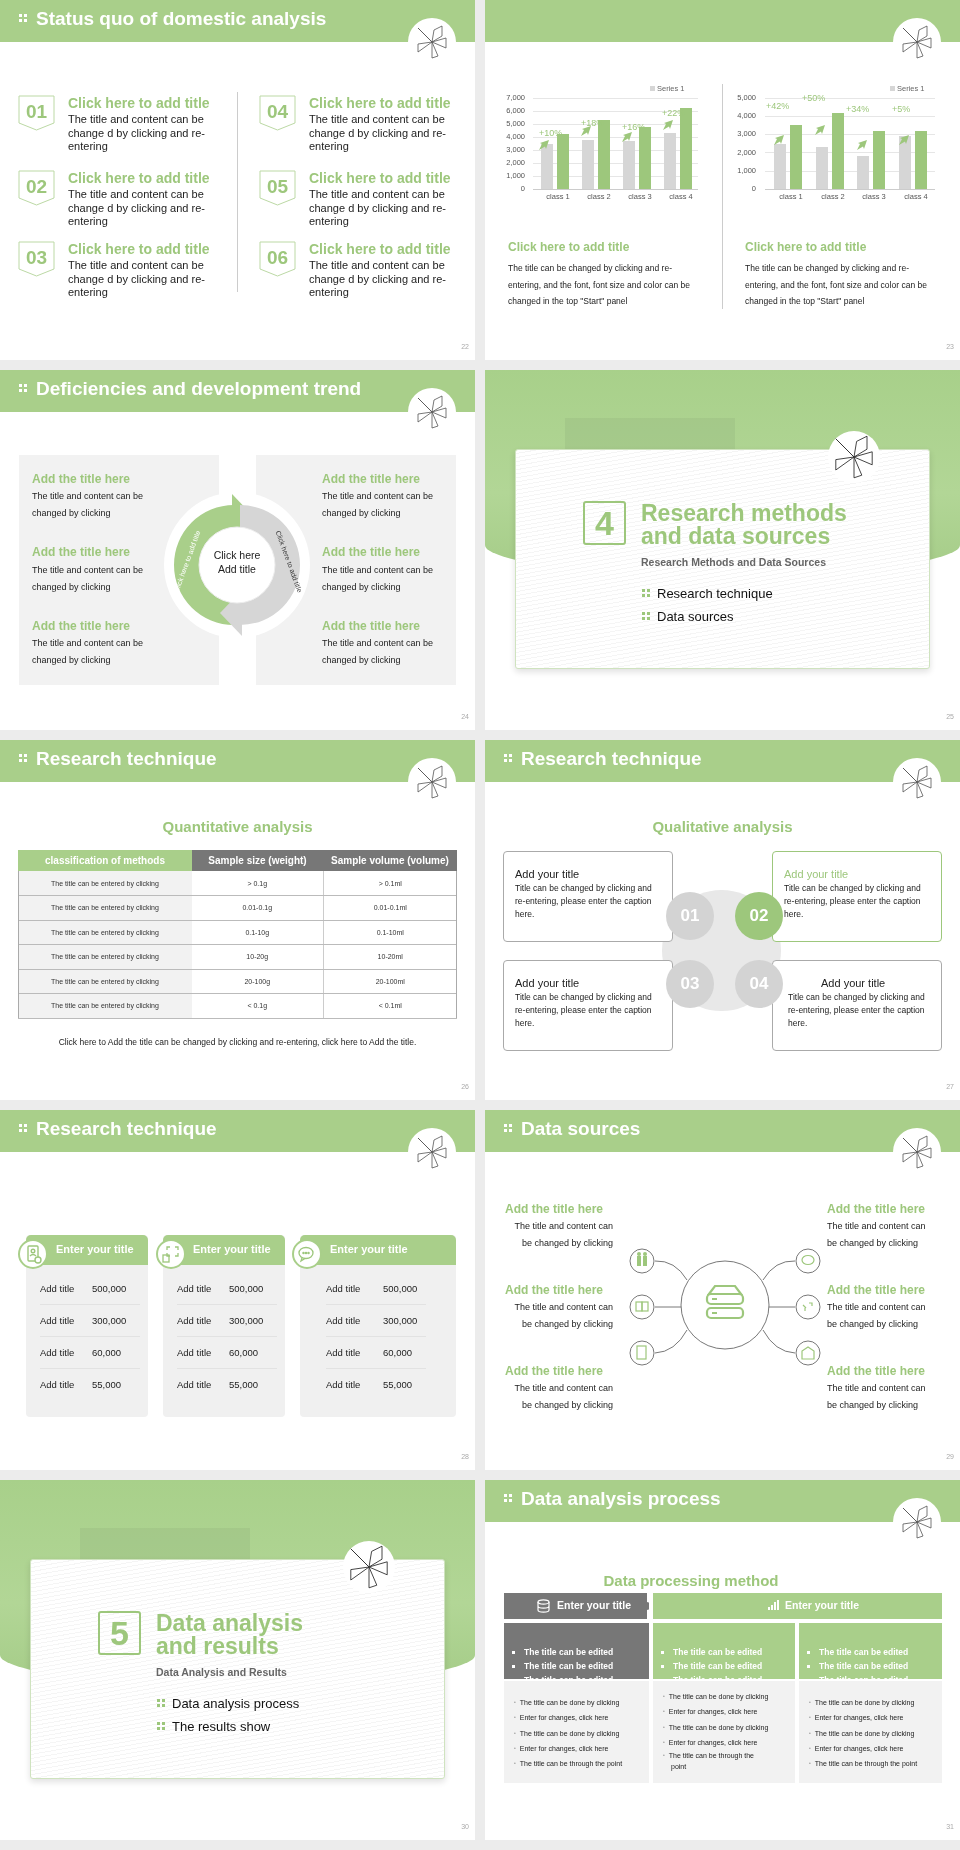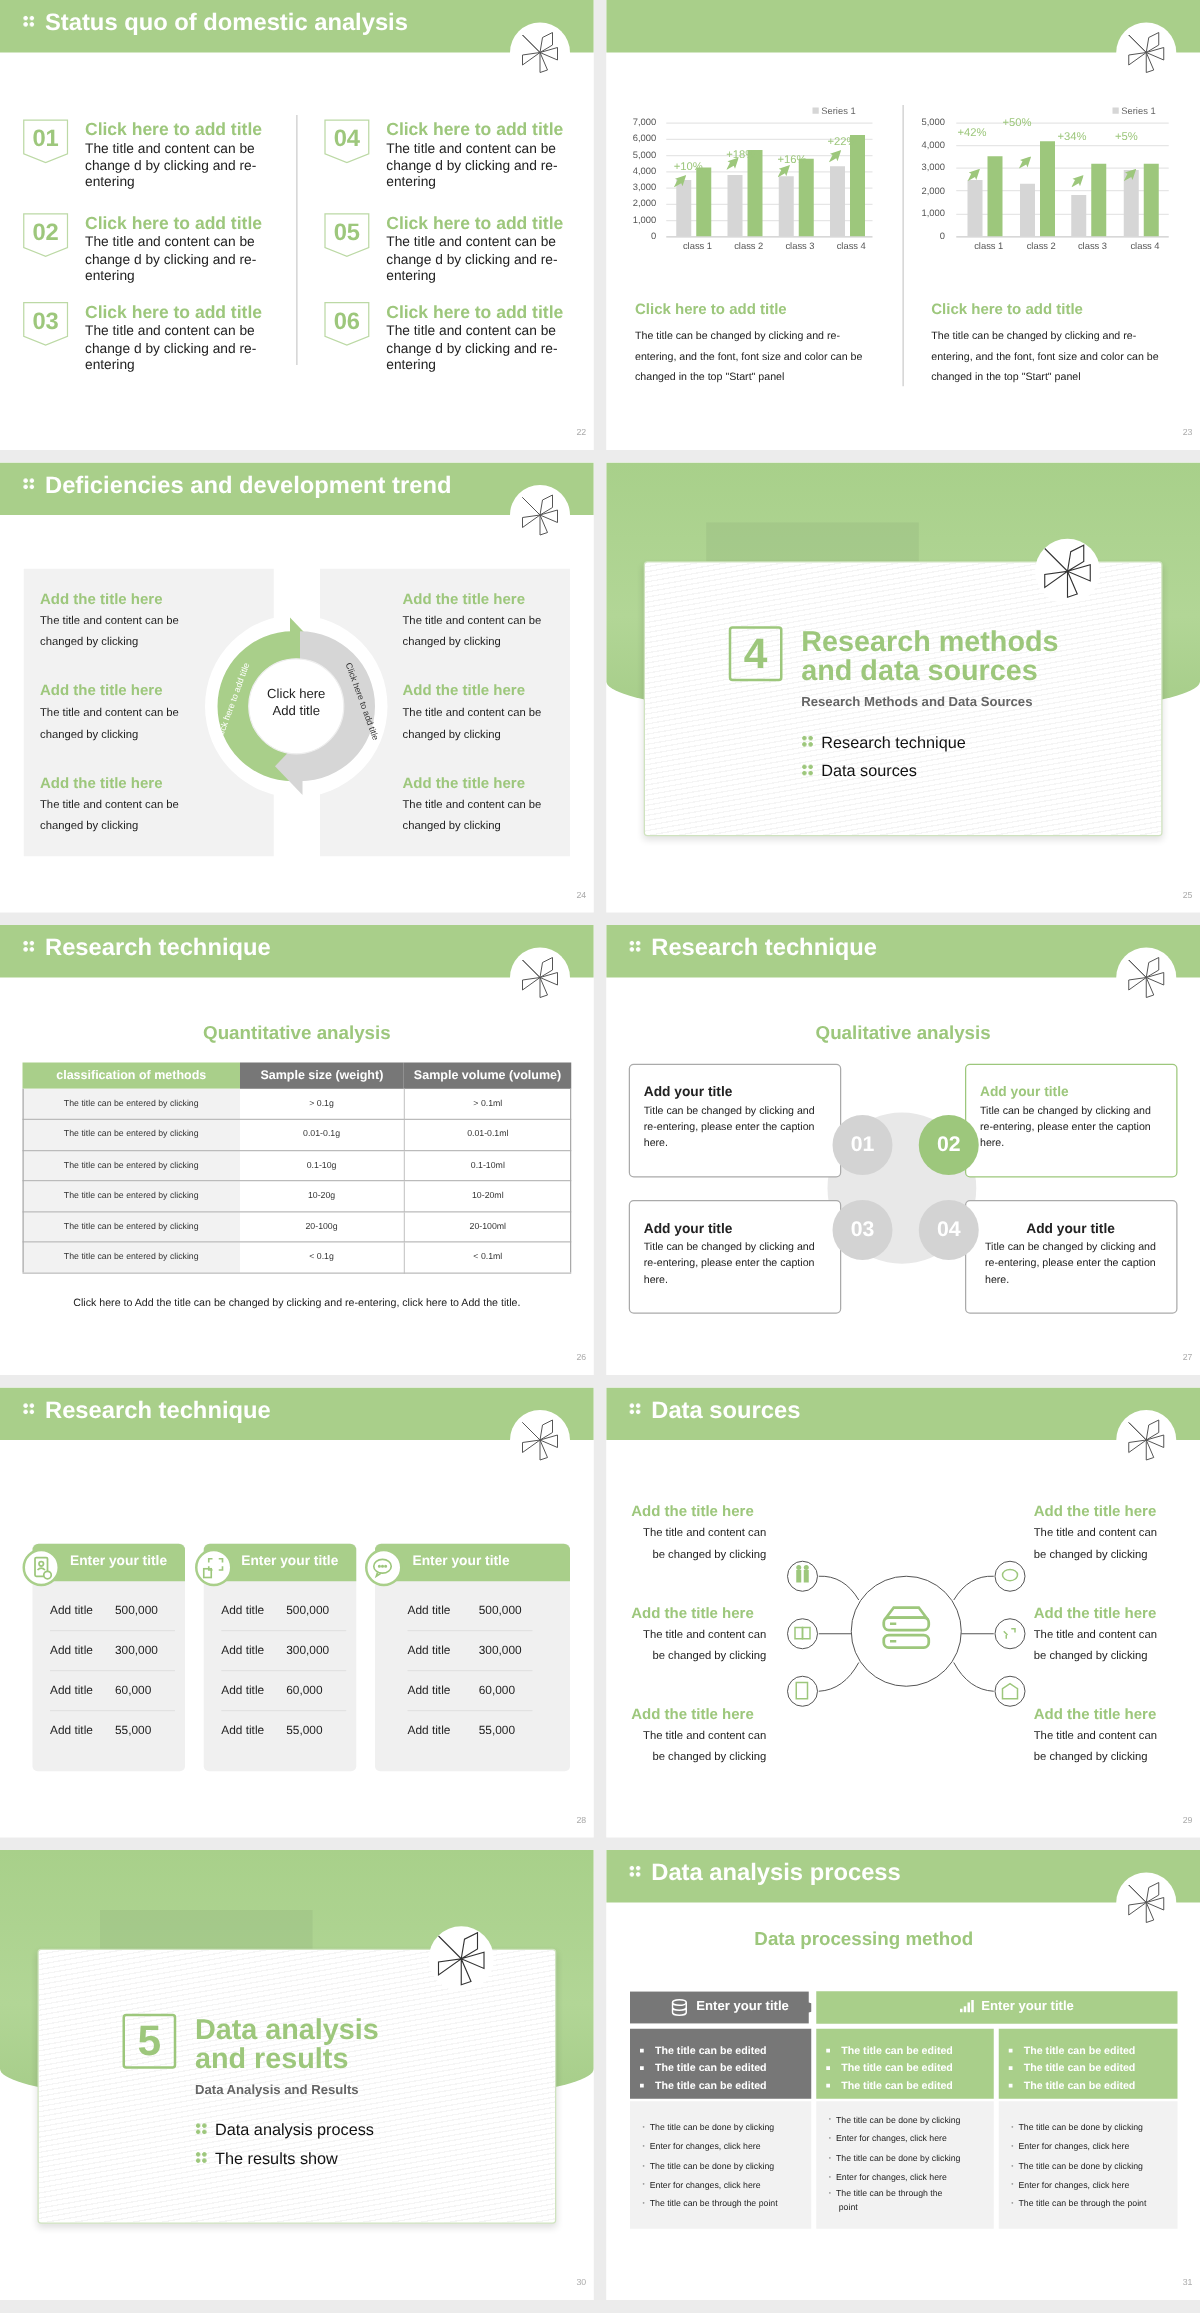--- a/index.html
+++ b/index.html
@@ -58,42 +58,42 @@
   .tbl { position: absolute; left: 18px; top: 49px; width: 439px; border-collapse: collapse; font-size: 7px; }
   .tbl th { height: 21px; color: #fff; font-size: 10px; font-weight: bold; }
   .tbl td { height: 24.5px; text-align: center; color: #333; border-bottom: 1px solid #bbb; }
   .tbl td.c1 { background: #f2f2f2; }
   .tbl td.c2 { border-right: 1px solid #ccc; }
   .tbl-wrap { position: absolute; border-left: 1px solid #aaa; border-right: 1px solid #aaa; }
 
   
   .qbox { position: absolute; width: 170px; height: 91px; border: 1px solid #aaa; border-radius: 4px; background: #fff; }
   .qbox.hl { border-color: #9dc77c; }
-  .qt { position: absolute; left: 11px; top: 16px; font-size: 11px; font-weight: bold; color: #222; }
+  .qt { position: absolute; left: 11px; top: 16px; font-size: 11px; font-weight: normal; color: #222; }
   .qt.g { color: #9dc77c; }
   .qd { position: absolute; left: 11px; top: 30px; width: 145px; font-size: 8.5px; line-height: 13px; color: #222; }
   .qcirc { position: absolute; width: 48px; height: 48px; border-radius: 50%; background: #d3d3d3; color: #fff; font-weight: bold; font-size: 17px; text-align: center; line-height: 48px; }
 
   
   .case-card { position: absolute; width: 122px; height: 182px; background: #f0f0f0; border-radius: 4px; }
   .case-head { position: absolute; left: 0; top: 0; width: 122px; height: 30px; background: #a9cf8a; border-radius: 5px 5px 0 0; }
   .case-head span { position: absolute; left: 30px; top: 8px; color: #fff; font-weight: bold; font-size: 11px; white-space: nowrap; }
   .case-ic { position: absolute; width: 30px; height: 30px; border-radius: 50%; background: #fff; border: 2px solid #a9cf8a; }
   .case-row { position: absolute; left: 14px; width: 100px; height: 30px; border-bottom: 1px solid #e2e2e2; font-size: 9.5px; }
   .case-row .k { position: absolute; left: 0; top: 8px; }
   .case-row .v { position: absolute; left: 52px; top: 8px; }
 
   
   .ds-title { position: absolute; font-size: 12px; font-weight: bold; color: #9dc77c; white-space: nowrap; }
   .ds-desc { position: absolute; font-size: 9px; line-height: 17px; color: #222; width: 110px; }
 
   
   .p-head { position: absolute; height: 26px; color: #fff; font-weight: bold; font-size: 10.5px; }
   .p-col-top { position: absolute; height: 56px; color: #fff; font-weight: bold; font-size: 8.5px; }
-  .p-col-top ul { list-style: square; margin: 10px 0 0 20px; line-height: 14px; }
+  .p-col-top ul { list-style: square; margin: 22px 0 0 20px; line-height: 14px; }
   .p-col-bot { position: absolute; height: 102px; background: #f2f2f2; font-size: 7px; color: #222; }
   .p-col-bot ul { margin: 14px 0 0 18px; line-height: 14.3px; list-style: none; }
   .p-col-bot li::before { content: "•"; color: #999; font-size: 5px; margin-left: -8px; margin-right: 4px; vertical-align: 1px; }
 </style>
 </head>
 <body>
 
 <div class="slide" style="left:0;top:0;">
   <div class="hdr"></div>
   <div class="hdr-title"><span class="dots"></span><span>Status quo of domestic analysis</span></div>
@@ -582,21 +582,21 @@
 
 <div class="slide" style="left:485px;top:1480px;">
   <div class="hdr"></div>
   <div class="hdr-title"><span class="dots"></span><span>Data analysis process</span></div>
   <div class="logo-circle">
       <svg width="40" height="40" viewBox="0 0 40 40" fill="none" stroke="#555" stroke-width="0.8">
         <path d="M6 6 L20 20 L22 8 L30 4 L30 14 L20 20 L34 16 L34 26 L20 20 L26 34 L20 36 L20 20 L6 30 L6 22 L20 20 Z"></path>
       </svg>
     </div>
 
-  <div class="gt" style="position:absolute;left:0;top:63px;width:412px;text-align:center;font-size:15px;">Data processing method</div>
+  <div class="gt" style="position:absolute;left:0;top:92px;width:412px;text-align:center;font-size:15px;">Data processing method</div>
 
   <div class="p-head" style="left:168px;top:113px;width:289px;background:#a9cf8a;">
     <span style="position:absolute;left:115px;top:7px;">
       <svg width="12" height="10">
           <rect x="0" y="7" width="2" height="3" fill="#fff"></rect>
           <rect x="3" y="5" width="2" height="5" fill="#fff"></rect>
           <rect x="6" y="2" width="2" height="8" fill="#fff"></rect>
           <rect x="9" y="0" width="2" height="10" fill="#fff"></rect>
         </svg>
     </span>

